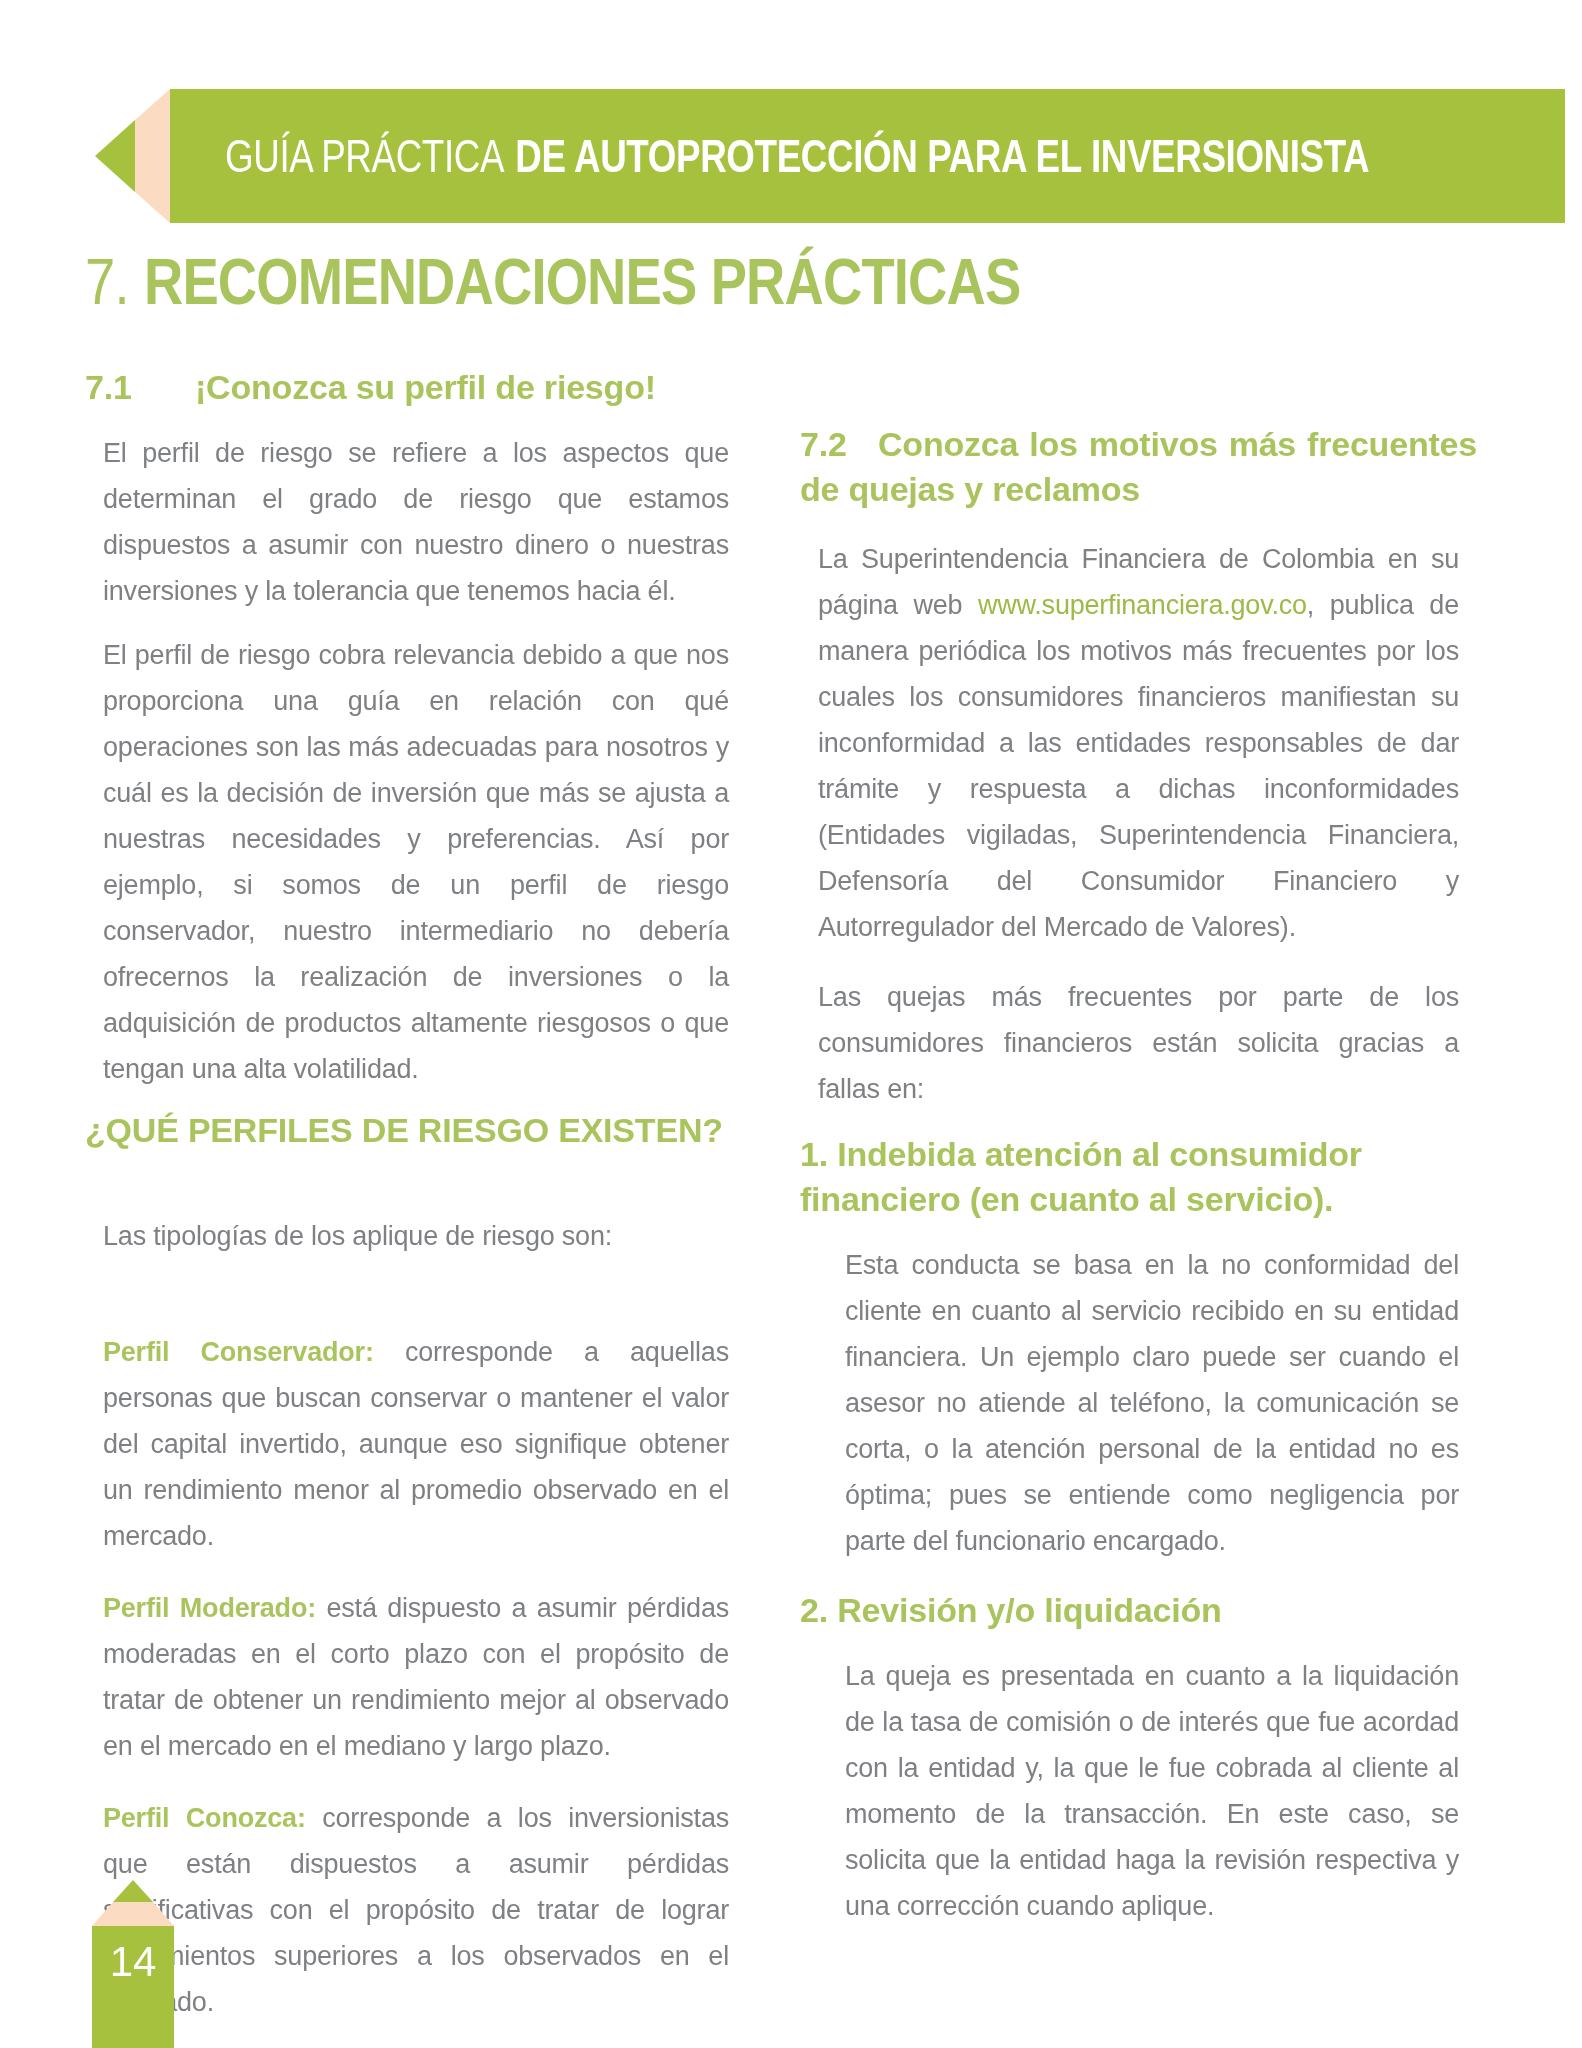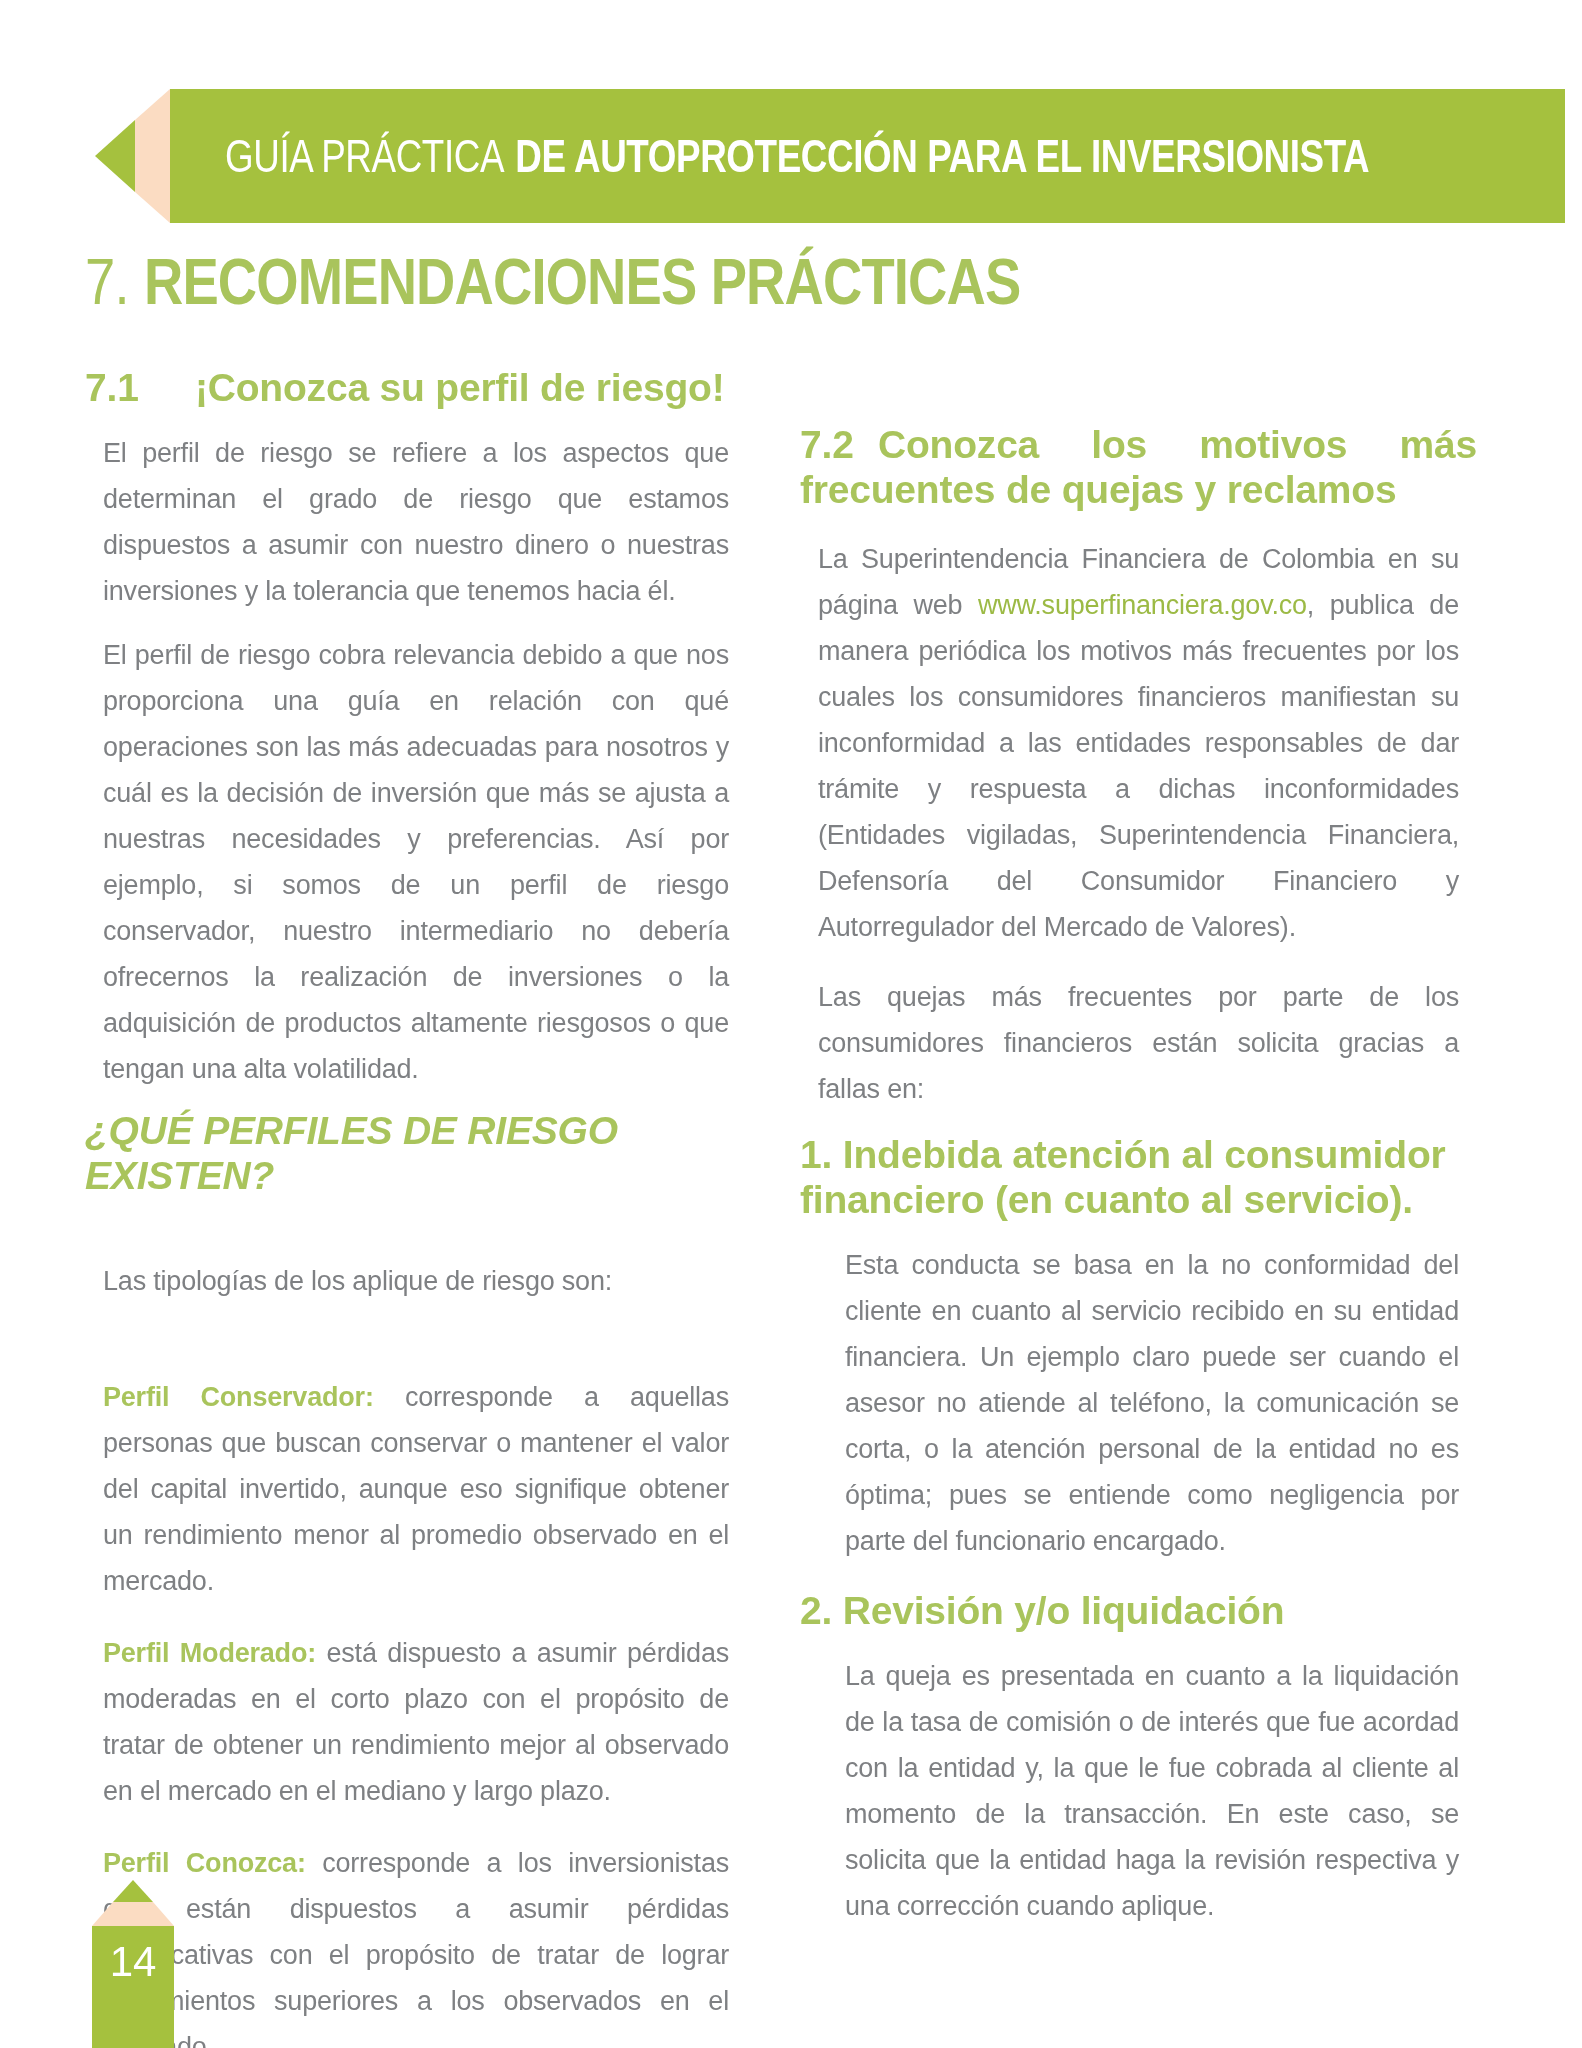--- a/index.html
+++ b/index.html
@@ -34,33 +34,33 @@
   }
   .sec-title .num{font-weight:400;color:var(--heading-green);margin-right:18px;}
   .sec-title .txt{font-weight:700;color:var(--heading-green);}
   
   .col{position:absolute;color:var(--body-gray);font-size:27px;line-height:46px;letter-spacing:-0.2px;}
   .col-left{left:85px;top:365px;width:662px;}
   .col-right{left:800px;top:422px;width:677px;}
   .col p{margin:18px;text-align:justify;}
   h2.green,h3.green{
     margin:0;color:var(--heading-green);
-    font-size:39px;font-weight:700;line-height:45px;
+    font-size:34px;font-weight:700;line-height:45px;
   }
   .num-tab-71{display:inline-block;width:110px;}
   .num-tab-72{display:inline-block;width:78px;}
   .lead{color:var(--heading-green);font-weight:700;}
   .link{color:var(--link-green);font-weight:400;text-decoration:none;}
   .indented{margin-left:45px !important;}
   
   .mb24{margin-bottom:24px !important;}
   .mb20{margin-bottom:20px !important;}
   .mb16{margin-bottom:16px !important;}
   .mb26{margin-bottom:26px !important;}
-  .mt8{margin-top:8px !important;font-style:italic;}
+  .mt8{margin-top:8px !important;}
   .mt60{margin-top:60px !important;}
   .mt70{margin-top:70px !important;}
   h2.justified{text-align:justify;}
   
   .pencil-footer{position:absolute;left:92px;top:1880px;width:82px;height:168px;}
   .page-number{
     position:absolute;left:92px;top:1938px;width:82px;
     text-align:center;color:#ffffff;font-size:42px;font-weight:400;
   }
 </style>

